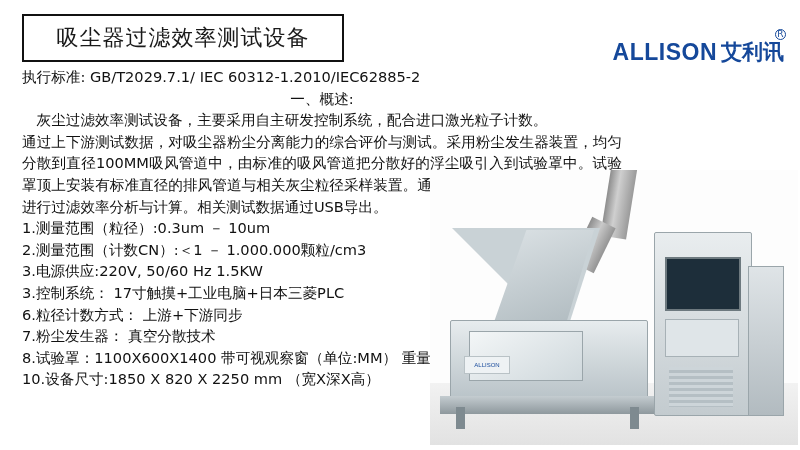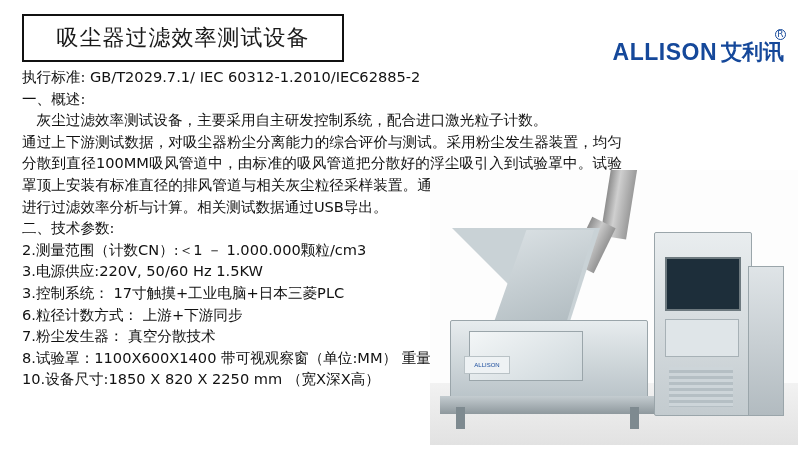--- a/index.html
+++ b/index.html
@@ -87,20 +87,21 @@
     font-size: 14.6px;
     line-height: 21.6px;
     color: #111111;
     font-family: "DejaVu Sans", "Liberation Sans", sans-serif;
   }
   .std-line {
     white-space: nowrap;
   }
   .sec-head {
     white-space: nowrap;
+    text-align: center;
   }
   .para {
     text-align: justify;
     text-justify: inter-ideograph;
   }
   .para-indent {
     text-indent: 1em;
   }
   .spec-list {
     list-style: none;
@@ -277,22 +278,22 @@
     <span class="logo-en">ALLISON</span>
     <span class="logo-cn">艾利讯</span>
     <span class="logo-tm">R</span>
   </div>
 
   <div class="content">
     <div class="std-line">执行标准: GB/T2029.7.1/ IEC 60312-1.2010/IEC62885-2</div>
     <div class="sec-head">一、概述:</div>
     <div class="para para-indent">灰尘过滤效率测试设备，主要采用自主研发控制系统，配合进口激光粒子计数。</div>
     <div class="para">通过上下游测试数据，对吸尘器粉尘分离能力的综合评价与测试。采用粉尘发生器装置，均匀分散到直径100MM吸风管道中，由标准的吸风管道把分散好的浮尘吸引入到试验罩中。试验罩顶上安装有标准直径的排风管道与相关灰尘粒径采样装置。通过上下游采样装置与控制系统进行过滤效率分析与计算。相关测试数据通过USB导出。</div>
-    <div class="sec-head">二、技术参数:</div>
     <ul class="spec-list">
+      <li>1.测量范围（粒径）:0.3um － 10um</li>
       <li>2.测量范围（计数CN）:＜1 － 1.000.000颗粒/cm3</li>
       <li>3.电源供应:220V, 50/60 Hz 1.5KW</li>
       <li>3.控制系统： 17寸触摸+工业电脑+日本三菱PLC</li>
       <li>6.粒径计数方式： 上游+下游同步</li>
       <li>7.粉尘发生器： 真空分散技术</li>
       <li>8.试验罩：1100X600X1400 带可视观察窗（单位:MM）  重量:约170 kg</li>
       <li>10.设备尺寸:1850 X 820 X 2250 mm  （宽X深X高）</li>
     </ul>
   </div>
 

